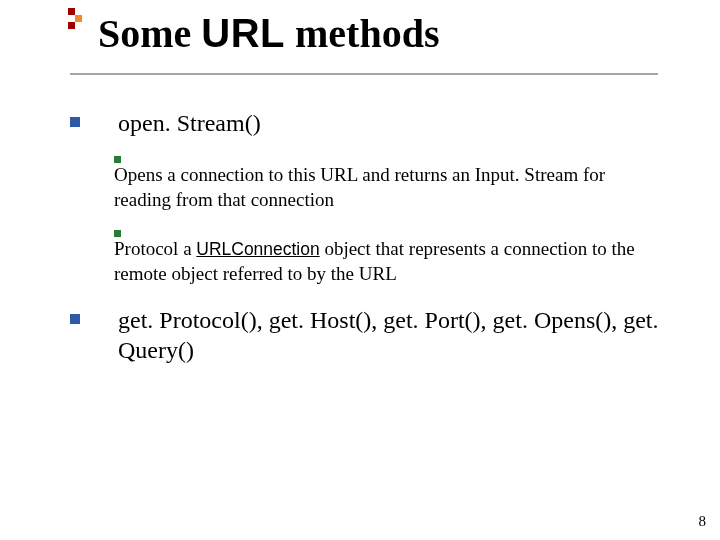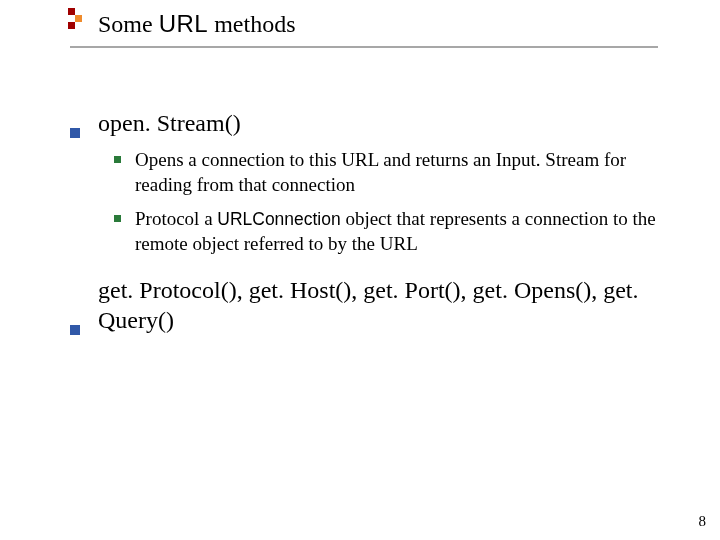--- a/index.html
+++ b/index.html
@@ -19,74 +19,78 @@
     position:absolute;
     left:-2px;top:-2px;
     width:14px;height:48px;
   }
   .orn-row{display:flex}
   .orn-sq{width:7px;height:7px}
   .o-red{background:#a00000}
   .o-org{background:#ef8b2c}
   .o-gap{background:transparent}
   .title{
-    font-size:24px;
+    font-size:40px;
     font-family:"Times New Roman",serif;
     padding-left:28px;
-    padding-bottom:8px;
+    padding-bottom:16px;
     border-bottom:2px solid #a7a7a7;
     width:560px;
     white-space:nowrap;
+    font-weight:bold;
   }
   .title .mono{
     font-family:Verdana,Geneva,sans-serif;
     letter-spacing:0.5px;
   }
   .content{
     position:absolute;
     left:70px;top:90px;
     width:600px;
   }
   .lvl1{
     display:flex;
-    align-items:flex-end;
+    align-items:flex-start;
     margin-top:18px;
+    gap:20px;
   }
   .lvl1 .bullet{
     width:10px;height:10px;
     background:#3058a8;
     margin-top:9px;
     margin-right:18px;
     flex:0 0 auto;
   }
   .lvl1 .txt{
     font-size:24px;
     line-height:1.25;
   }
   .lvl2{
     display:flex;
     align-items:flex-start;
     margin-top:10px;
     margin-left:44px;
+    flex-direction:column;
   }
   .lvl2 .bullet{
     width:7px;height:7px;
     background:#2a7a3a;
     margin-top:8px;
     margin-right:14px;
     flex:0 0 auto;
   }
   .lvl2 .txt{
     font-size:19px;
     line-height:1.3;
     max-width:540px;
   }
   .mono-inline{
     font-family:Verdana,Geneva,sans-serif;
     font-size:0.92em;
+    text-decoration:underline;
   }
   .pagenum{
     position:absolute;
     right:14px;bottom:10px;
     font-size:15px;
     color:#000;
   }
 </style>
 </head>
 <body>

